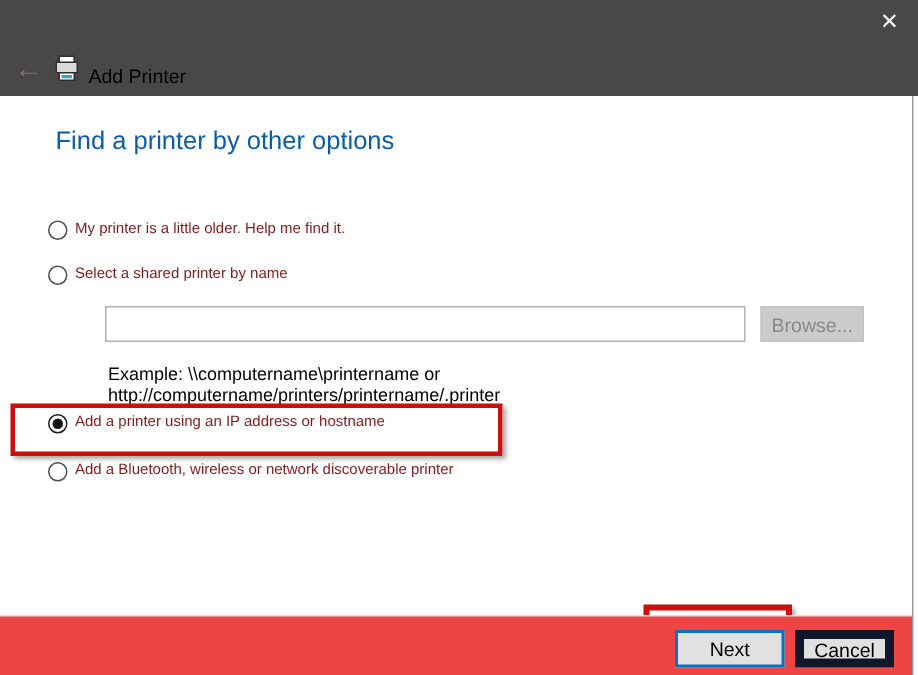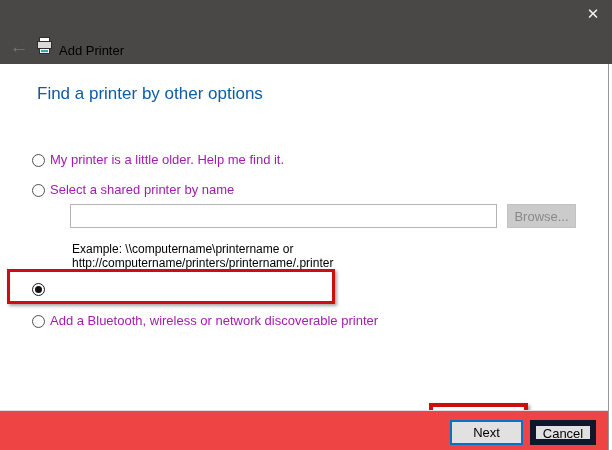--- a/index.html
+++ b/index.html
@@ -65,23 +65,23 @@
     left: 37px; top: 84px;
     font-size: 17px;
     color: #0b5ca9;
   }
 
   .option-row {
     position: absolute;
     left: 32px;
     height: 20px;
     display: flex;
-    align-items: flex-end;
-    font-size: 13px;
-    color: #a21caf;
+    align-items: flex-start;
+    font-size: 10px;
+    color: #7f1d1d;
     white-space: nowrap;
   }
   .radio {
     width: 13px; height: 13px;
     border: 1px solid #4f4f4f;
     border-radius: 50%;
     background: #ffffff;
     margin-right: 5px;
     position: relative;
     flex: 0 0 auto;
@@ -209,20 +209,21 @@
   <input class="name-input" value="" style="">
   <button class="browse-btn">Browse...</button>
 
   <div class="example">
     <div>Example: \\computername\printername or</div>
     <div>http://computername/printers/printername/.printer</div>
   </div>
 
   <div class="option-row opt-3">
     <span class="radio checked"></span>
+    <span>Add a printer using an IP address or hostname</span>
   </div>
 
   <div class="option-row opt-4">
     <span class="radio"></span>
     <span>Add a Bluetooth, wireless or network discoverable printer</span>
   </div>
 
 
   <div class="annotation annotation-ip"></div>
   <div class="annotation annotation-next"></div>

